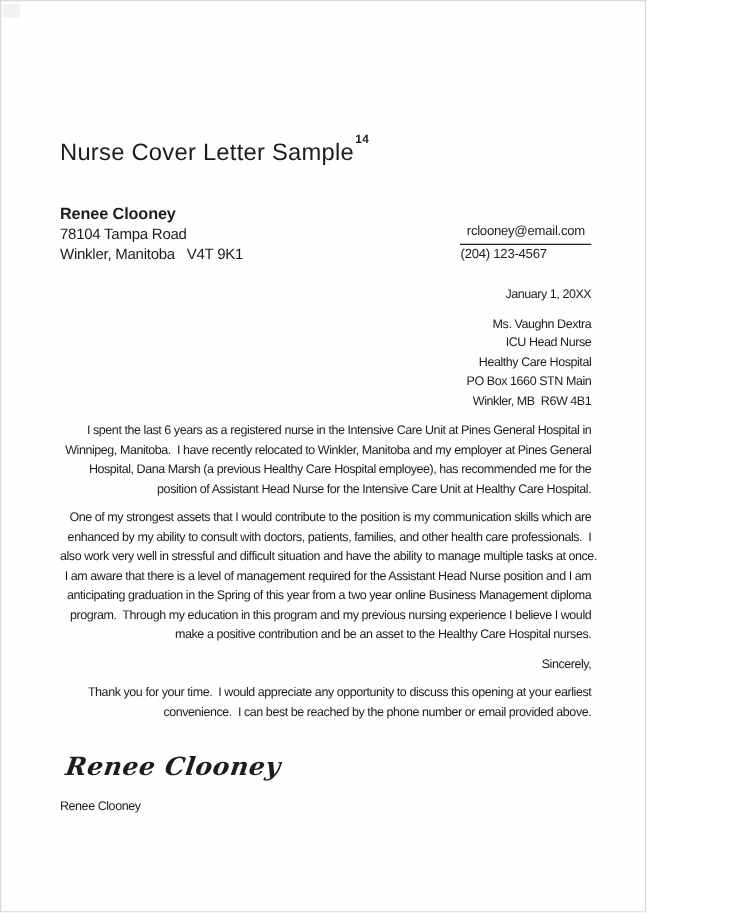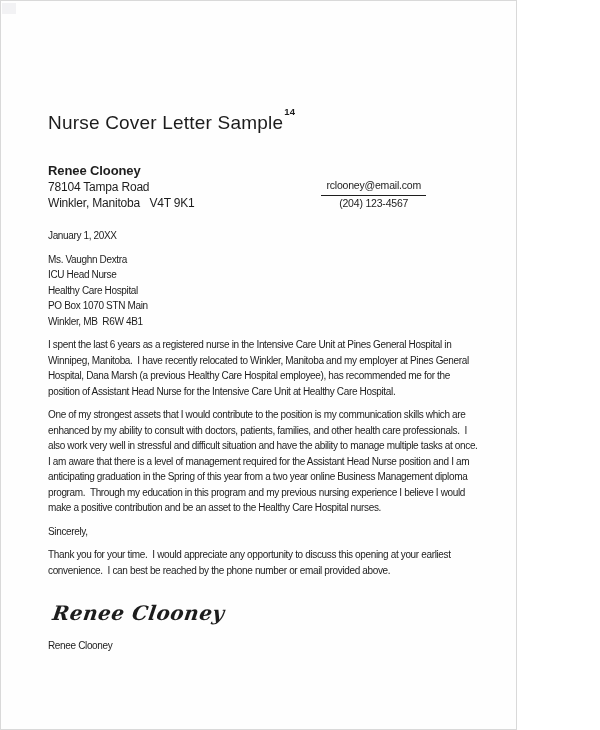--- a/index.html
+++ b/index.html
@@ -57,42 +57,41 @@
   }
 
   .addr {
     font-size: 12px;
     line-height: 15.5px;
     letter-spacing: -0.2px;
     white-space: pre;
   }
 
   .contact-col {
-    text-align: center;
-    margin-right: 47px;
+    text-align: left;
     font-size: 10.5px;
     line-height: 15.5px;
     letter-spacing: -0.2px;
   }
   .email-link {
     color: inherit;
     text-decoration: none;
     display: inline-block;
     border-bottom: 1px solid #1d1d1d;
     padding: 0 5px 1px 5px;
   }
 
   .body-text {
     font-size: 10px;
     line-height: 15.5px;
     letter-spacing: -0.35px;
     white-space: pre;
     color: #1d1d1d;
   }
-  .block { margin-bottom: 8px; }
+  .block { margin-bottom: 8px; text-align: right; }
 
   .signature-script {
     font-family: "DejaVu Serif", serif;
     font-style: italic;
     font-weight: 700;
     font-size: 20px;
     line-height: 26px;
     margin: 22px 0 0 3px;
     width: max-content;
     transform: skewX(-8deg);
@@ -120,21 +119,21 @@
       <div><a class="email-link" href="#">rclooney@email.com</a></div>
       <div>(204) 123-4567</div>
     </div>
   </div>
 
   <div class="block body-text">January 1, 20XX</div>
 
   <div class="block body-text">Ms. Vaughn Dextra
 ICU Head Nurse
 Healthy Care Hospital
-PO Box 1070 STN Main
+PO Box 1660 STN Main
 Winkler, MB  R6W 4B1</div>
 
 
   <div class="block body-text">I spent the last 6 years as a registered nurse in the Intensive Care Unit at Pines General Hospital in
 Winnipeg, Manitoba.  I have recently relocated to Winkler, Manitoba and my employer at Pines General
 Hospital, Dana Marsh (a previous Healthy Care Hospital employee), has recommended me for the
 position of Assistant Head Nurse for the Intensive Care Unit at Healthy Care Hospital.</div>
 
   <div class="block body-text">One of my strongest assets that I would contribute to the position is my communication skills which are
 enhanced by my ability to consult with doctors, patients, families, and other health care professionals.  I

